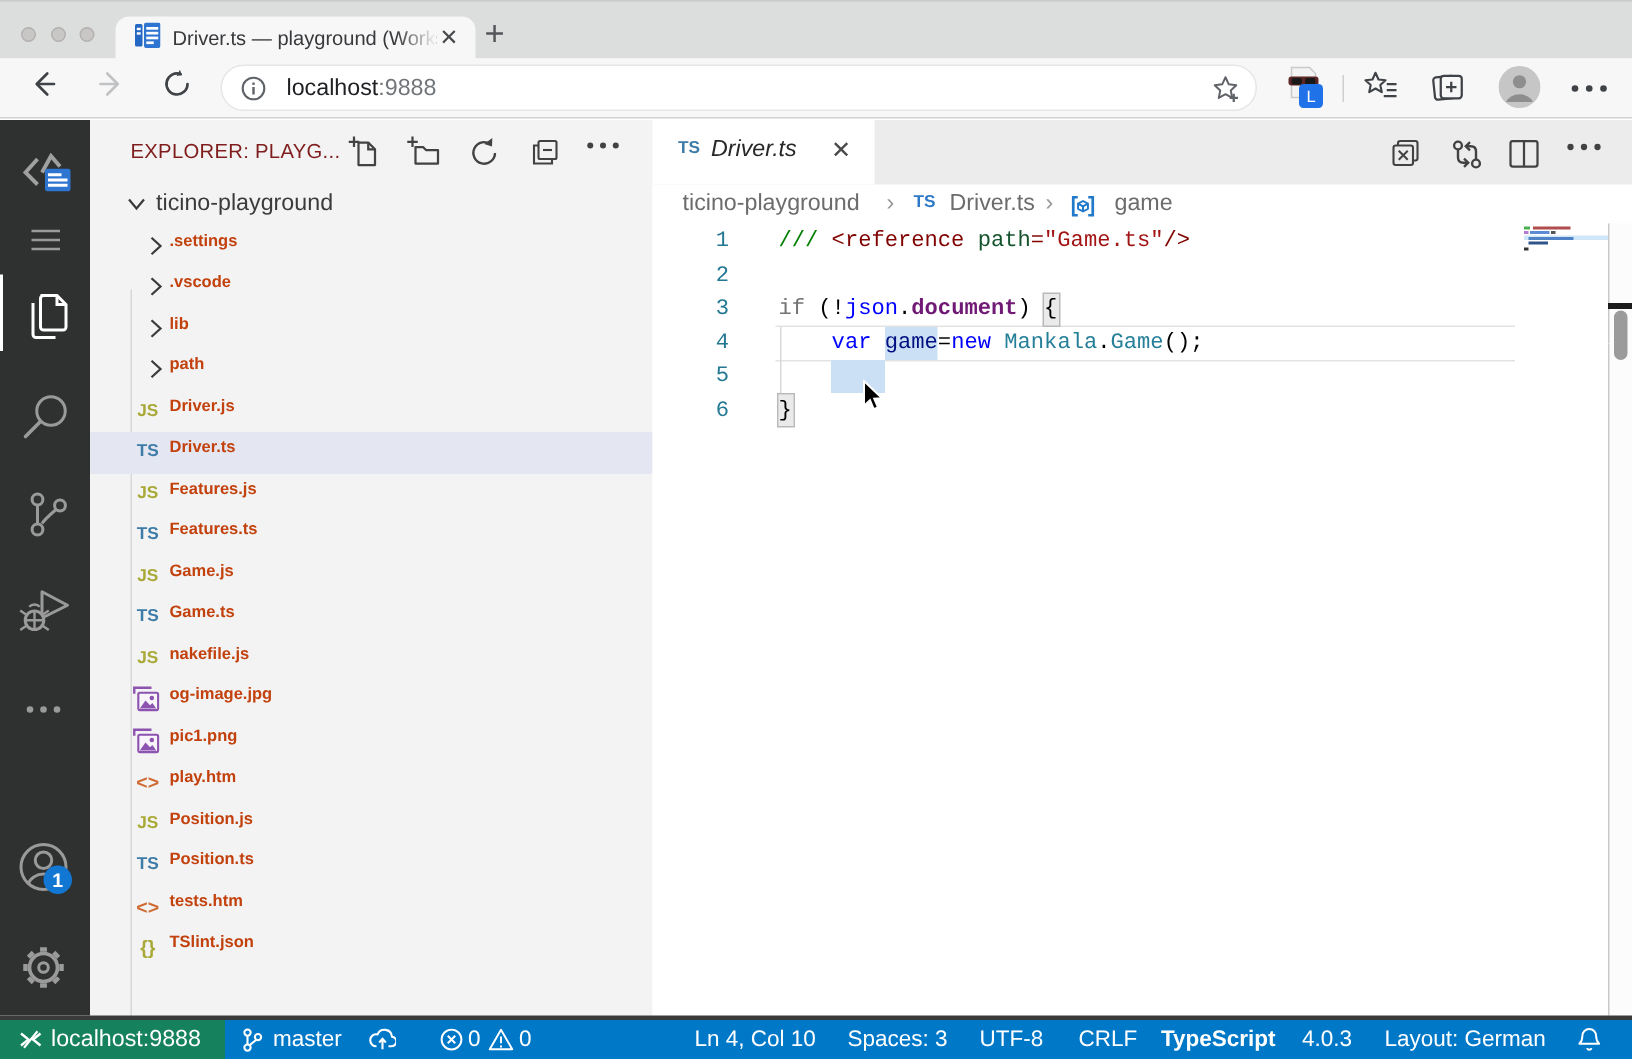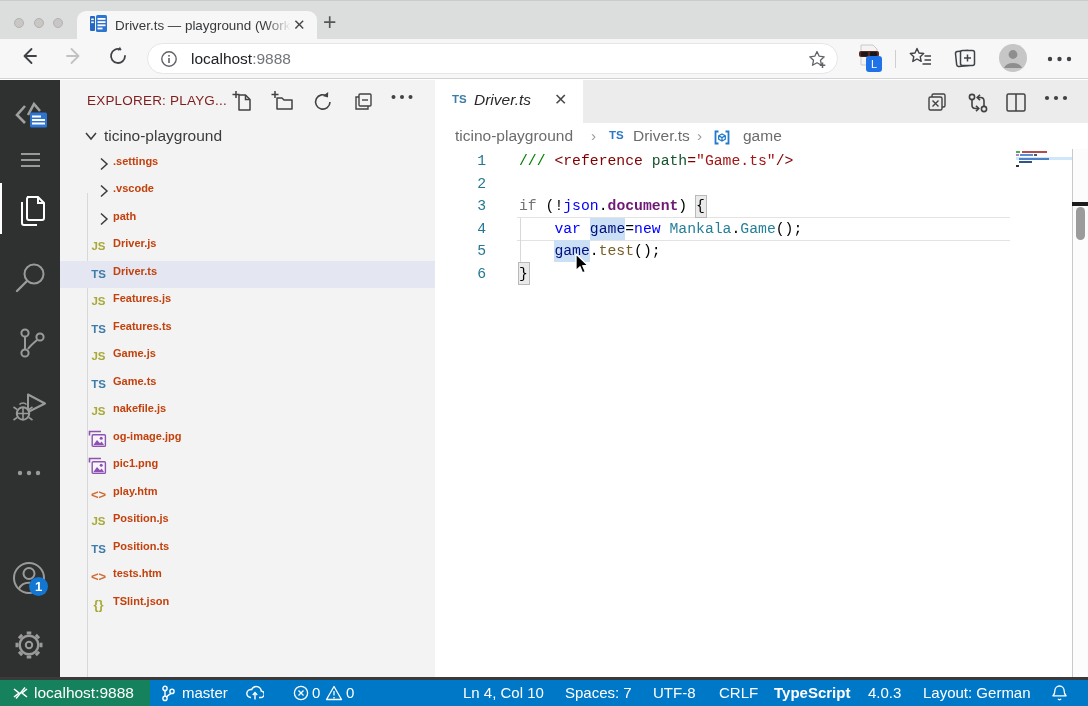--- a/index.html
+++ b/index.html
@@ -278,20 +278,26 @@
       <div class="row">
           <svg class="twisty" style="left:36px;" width="16" height="18" viewBox="0 0 16 18">
             <path d="M5 3.5 L11 9 L5 14.5" stroke="#3b3b3b" stroke-width="1.5" fill="none"></path>
           </svg>
           <div class="lbl">.vscode</div>
         </div>
       <div class="row">
           <svg class="twisty" style="left:36px;" width="16" height="18" viewBox="0 0 16 18">
             <path d="M5 3.5 L11 9 L5 14.5" stroke="#3b3b3b" stroke-width="1.5" fill="none"></path>
           </svg>
+          <div class="lbl">lib</div>
+        </div>
+      <div class="row">
+          <svg class="twisty" style="left:36px;" width="16" height="18" viewBox="0 0 16 18">
+            <path d="M5 3.5 L11 9 L5 14.5" stroke="#3b3b3b" stroke-width="1.5" fill="none"></path>
+          </svg>
           <div class="lbl">path</div>
         </div>
       <div class="row">
           <div class="ficon" style="color:#a9a938;">JS</div>
           <div class="lbl">Driver.js</div>
         </div>
       <div class="row sel">
           <div class="ficon" style="color:#3d7ca8;">TS</div>
           <div class="lbl">Driver.ts</div>
         </div>
@@ -417,21 +423,20 @@
       <div class="ln" style="top:0px;">1</div>
       <div class="ln" style="top:22.5px;">2</div>
       <div class="ln" style="top:45px;">3</div>
       <div class="ln" style="top:67.5px;">4</div>
       <div class="ln" style="top:90px;">5</div>
       <div class="ln" style="top:112.5px;">6</div>
 
       <div class="cl" style="top:0px;"><span style="color:#008000;">///</span><span style="color:#800000;"> &lt;reference </span><span style="color:#14532d;">path</span><span style="color:#800000;">=</span><span style="color:#a31515;">"Game.ts"</span><span style="color:#800000;">/&gt;</span></div>
       <div class="cl" style="top:45px;"><span style="color:#737373;">if</span><span style="color:#000;"> (!</span><span style="color:#0000ff;">json</span><span style="color:#000;">.</span><span style="color:#701a75;font-weight:bold;">document</span><span style="color:#000;">) {</span></div>
       <div class="cl" style="top:67.5px;"><span style="color:#000;">    </span><span style="color:#0000ff;">var</span><span style="color:#000;"> </span><span style="color:#001080;">game</span><span style="color:#000;">=</span><span style="color:#0000ff;">new</span><span style="color:#000;"> </span><span style="color:#267f99;">Mankala</span><span style="color:#000;">.</span><span style="color:#267f99;">Game</span><span style="color:#000;">();</span></div>
-      <div class="cl" style="top:90px;"><span style="color:#000;">    </span><span style="color:#001080;">game</span><span style="color:#000;">.</span><span style="color:#795e26;">test</span><span style="color:#000;">();</span></div>
       <div class="cl" style="top:112.5px;"><span style="color:#000;">}</span></div>
     </div>
 
     <div id="minimap">
       <div style="position:absolute; left:0; top:8px; width:56px; height:3.4px; background:#d0e6f9;"></div>
       <div style="position:absolute; left:0; top:1.5px; width:4px; height:2.2px; background:#4caf50;"></div>
       <div style="position:absolute; left:6px; top:1.5px; width:25px; height:2.2px; background:#b24d4d;"></div>
       <div style="position:absolute; left:0; top:5px; width:3px; height:2.2px; background:#b37ad2;"></div>
       <div style="position:absolute; left:4px; top:5px; width:13px; height:2.2px; background:#5c8bd6;"></div>
       <div style="position:absolute; left:18px; top:5px; width:3px; height:2.2px; background:#555;"></div>
@@ -474,21 +479,21 @@
         <path d="M5.5 5.5 l5 5 M10.5 5.5 l-5 5" stroke="#fff" stroke-width="1.3"></path>
       </svg>
     <div class="sitem" style="left:312px;">0</div>
     <svg class="sitem" style="left:325px; top:5px;" width="18" height="16" viewBox="0 0 18 16">
         <path d="M9 1.5 L16.5 14.5 H1.5 Z" stroke="#fff" stroke-width="1.3" fill="none" stroke-linejoin="round"></path>
         <path d="M9 6 V10.5 M9 12 V13.4" stroke="#fff" stroke-width="1.3"></path>
       </svg>
     <div class="sitem" style="left:346px;">0</div>
 
     <div class="sitem" style="left:463px;">Ln 4, Col 10</div>
-    <div class="sitem" style="left:565px;">Spaces: 7</div>
+    <div class="sitem" style="left:565px;">Spaces: 3</div>
     <div class="sitem" style="left:653px;">UTF-8</div>
     <div class="sitem" style="left:719px;">CRLF</div>
     <div class="sitem" style="left:774px;font-weight:bold;">TypeScript</div>
     <div class="sitem" style="left:868px;">4.0.3</div>
     <div class="sitem" style="left:923px;">Layout: German</div>
     <svg class="sitem" style="left:1051px; top:4px;" width="17" height="18" viewBox="0 0 17 18">
         <path d="M8.5 2 a4.6 4.6 0 0 1 4.6 4.6 c0 3.4 1.4 4.6 2 5.2 H1.9 c.6 -.6 2 -1.8 2 -5.2 A4.6 4.6 0 0 1 8.5 2 Z" stroke="#fff" stroke-width="1.3" fill="none" stroke-linejoin="round"></path>
         <path d="M7 14.8 a1.6 1.6 0 0 0 3 0" stroke="#fff" stroke-width="1.3" fill="none"></path>
       </svg>
   </div>

